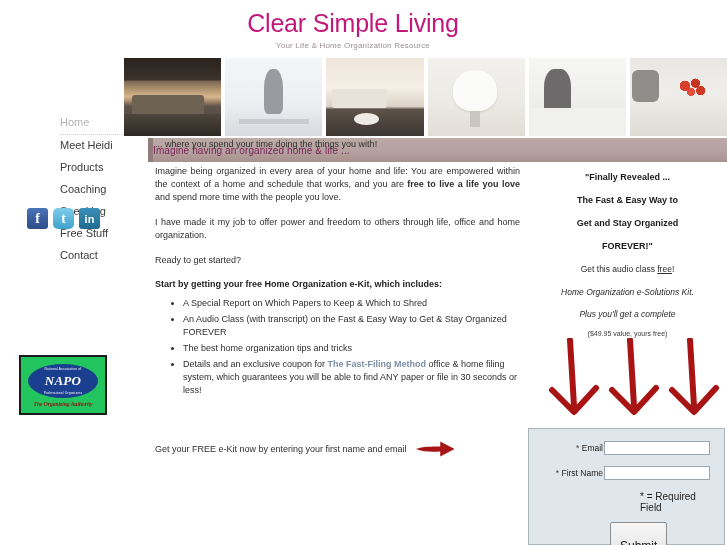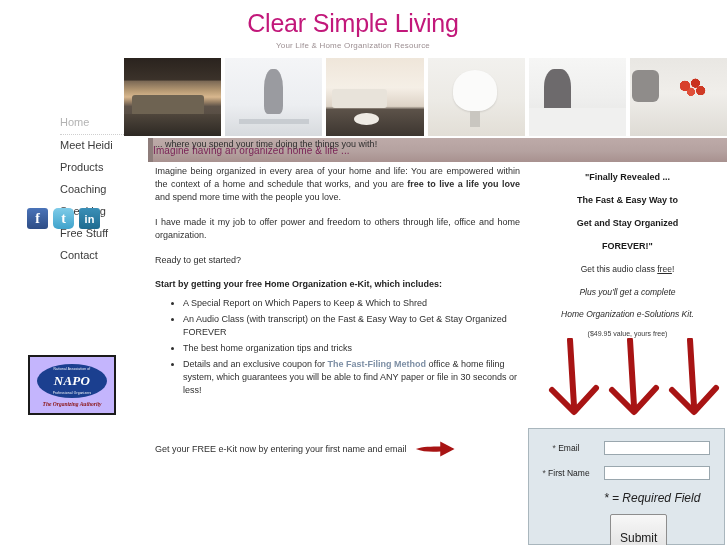--- a/index.html
+++ b/index.html
@@ -166,24 +166,24 @@
     align-items: center;
     justify-content: center;
     font-family: "Liberation Serif", serif;
   }
   .soc-fb { background: linear-gradient(180deg,#4a73b8,#2e4d86); }
   .soc-tw { background: linear-gradient(180deg,#7ecbe8,#3fa3cc); border-radius: 5px; }
   .soc-li { background: linear-gradient(180deg,#3a8fb7,#1f6b8f); font-size: 11px; font-family:"Liberation Sans",sans-serif; }
 
   .napo {
     position: absolute;
-    left: 28px; top: 355px;
+    left: 19px; top: 355px;
     width: 88px; height: 60px;
     border: 2px solid #1b1b1b;
-    background: #c4b5fd;
+    background: #22c55e;
     box-sizing: border-box;
     display: flex;
     flex-direction: column;
     align-items: center;
     justify-content: center;
   }
   .napo-oval {
     width: 70px; height: 34px;
     border-radius: 50%;
     background: #1b3f8f;
@@ -330,44 +330,43 @@
     box-sizing: border-box;
     padding: 12px 10px 0 0;
   }
   .field-row {
     display: flex;
     align-items: center;
     margin-bottom: 11px;
   }
   .field-label {
     width: 74px;
-    text-align: center;
+    text-align: right;
     font-size: 8.5px;
     color: #222222;
     padding-right: 1px;
     white-space: nowrap;
   }
   .field-label .req { color: #444444; }
   .field-input {
     width: 106px;
     height: 14px;
     border: 1px solid #9aa7ae;
     background: #ffffff;
     box-sizing: border-box;
     font-size: 8.5px;
     font-family: "Liberation Sans", sans-serif;
     padding: 0 3px;
     color: #222;
   }
   .req-note {
-    font-size: 12px;
+    font-size: 10px;
     color: #222222;
-    margin-left: 75px;
+    margin-left: 111px;
     margin-bottom: 9px;
-    font-style: italic;
   }
   .submit-wrap { margin-left: 81px; }
   .submit-btn {
     font-family: "Liberation Sans", sans-serif;
     font-size: 12px;
     color: #1a1a1a;
     background: linear-gradient(180deg,#f7f7f7,#dcdcdc);
     border: 1px solid #8d8d8d;
     border-radius: 2px;
     padding: 16px 9px;
@@ -449,22 +448,22 @@
     <path d="M1 11 C9 8, 20 8, 30 8 L30 2 L47 11 L30 20 L30 14 C20 14.5, 9 14.5, 1 11 Z" fill="#a81414"></path>
   </svg>
 </div>
 
 <div class="right-col">
   <div class="hl">"Finally Revealed ...</div>
   <div class="hl">The Fast &amp; Easy Way to</div>
   <div class="hl">Get and Stay Organized</div>
   <div class="hl">FOREVER!"</div>
   <div class="audio-line"><span>Get this audio class </span><a href="#">free</a><span>!</span></div>
+  <div class="plus">Home Organization e-Solutions Kit.</div>
   <div class="plus">Plus you'll get a complete</div>
-  <div class="plus">Home Organization e-Solutions Kit.</div>
   <div class="value">($49.95 value, yours free)</div>
 </div>
 
 <svg class="arrows" viewBox="0 0 180 92">
   <g fill="none" stroke="#a81414" stroke-width="6" stroke-linecap="round" stroke-linejoin="round">
     <path d="M26 2 L30 68"></path>
     <path d="M8 52 L30 74 L52 50"></path>
     <path d="M86 2 L90 68"></path>
     <path d="M68 52 L90 74 L112 50"></path>
     <path d="M146 2 L150 68"></path>

